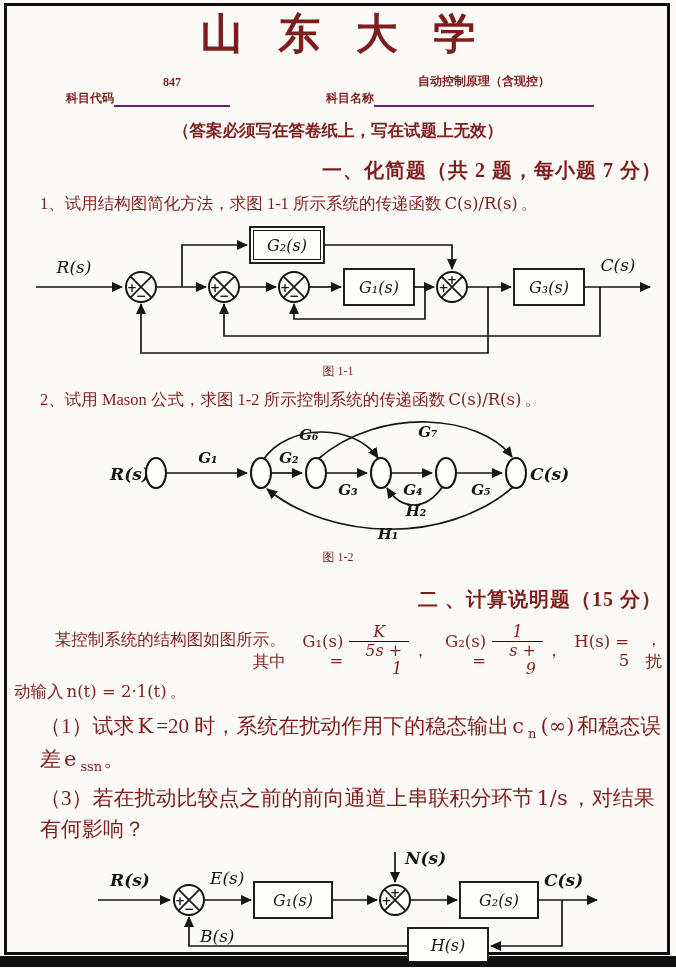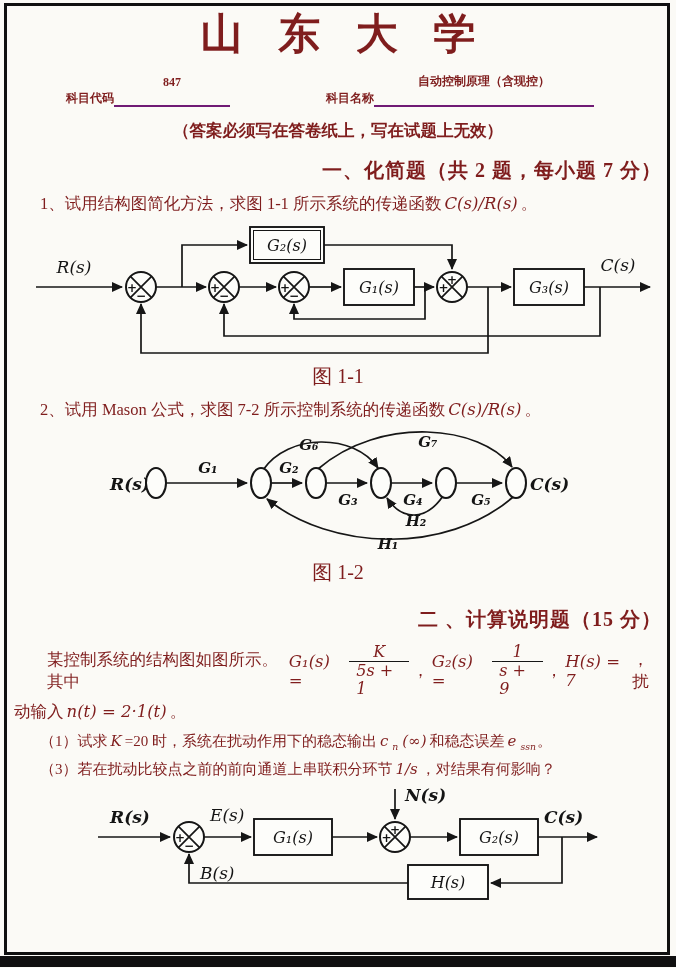--- a/index.html
+++ b/index.html
@@ -21,34 +21,34 @@
     padding-left:52px; font-size:12px; font-weight:bold; }
   .ul{ border-bottom:2px solid #701a75; text-align:center; padding:0 4px 15px 4px; }
   .ul.code{ min-width:108px; }
   .ul.name{ min-width:212px;text-align:center; }
   .gap{ width:96px; }
   .note{ text-align:center; font-size:16.5px; font-weight:bold; margin-top:13px;font-family:Liberation Mono, monospace; }
 
   h2.sec{ font-size:20px; font-weight:bold; margin:15px 0 0 0; letter-spacing:1px;text-align:right;}
   h2.sec2{ margin-top:20px; }
   .q{ font-size:16.5px; margin:9px 0 0 26px; }
-  .caption{ text-align:center; font-size:20px; margin:0; }
+  .caption{ text-align:center; font-size:12px; margin:0; }
 
   .figwrap{ line-height:0; }
   .fig1{ margin:8px 0 0 8px; }
   .fig2{ margin:2px 0 0 82px; }
   .fig3{ margin:4px 0 0 78px; }
 
   .para{ font-size:16.5px; margin:10px 0 0 0; }
   .pline{ display:flex; align-items:center; flex-wrap:nowrap; min-height:27px;}
-  .pline.first{ padding-left:33px; min-height:48px; }
-  .items{ margin:2px 0 0 26px; font-size:15px; }
+  .pline.first{ padding-left:33px; min-height:48px;text-align:right; }
+  .items{ margin:2px 0 0 26px; font-size:21px; }
   .items .item{ margin-top:6px; line-height:1.45; }
 
-  .mi{ font-style:italic; font-family:"DejaVu Serif","Liberation Serif",serif; padding:0 3px; }
+  .mi{ font-family:"DejaVu Serif","Liberation Serif",serif; padding:0 3px; }
   sub.mi{ font-size:0.62em; padding:0 1px; }
   .frac{ display:inline-flex; flex-direction:column; align-items:center;
     vertical-align:middle; line-height:1.12; font-style:italic;
     font-family:"DejaVu Serif","Liberation Serif",serif; margin:0 3px; font-size:16px;}
   .frac .den{ border-top:1.6px solid #161616; }
   .frac .num, .frac .den{ padding:0 7px; }
 
   
   svg{ overflow:visible; }
   .ln{ stroke:#161616; stroke-width:1.7; fill:none; }
@@ -152,21 +152,21 @@
         <g>
           <rect class="bx" x="492" y="46" width="70" height="36"></rect>
           <text class="sbox" x="527" y="70">G₃(s)</text>
         </g>
         <text class="slabel" x="596" y="48" text-anchor="middle">C(s)</text>
       </svg>
     </div>
     <div class="caption">图 1-1</div>
 
     <div class="q">
-      <span>2、试用 Mason 公式，求图 7-2 所示控制系统的传递函数</span><span class="mi">C(s)/R(s)</span><span>。</span>
+      <span>2、试用 Mason 公式，求图 1-2 所示控制系统的传递函数</span><span class="mi">C(s)/R(s)</span><span>。</span>
     </div>
 
     <div class="figwrap fig2">
       <svg width="545" height="136" viewBox="0 0 545 136">
         <defs>
           <marker id="ar2" markerUnits="userSpaceOnUse" markerWidth="11" markerHeight="10" refX="10" refY="5" orient="auto">
             <path d="M0,0 L11,5 L0,10 z" fill="#161616"></path>
           </marker>
         </defs>
         <text class="sgio" x="14" y="67">R(s)</text>
@@ -213,21 +213,21 @@
           <span class="num">K</span>
           <span class="den">5s + 1</span>
         </span>
         <span>，</span>
         <span class="mi">G₂(s) =</span>
         <span class="frac">
           <span class="num">1</span>
           <span class="den">s + 9</span>
         </span>
         <span>，</span>
-        <span class="mi">H(s) = 7</span>
+        <span class="mi">H(s) = 5</span>
         <span>，扰</span>
       </div>
       <div class="pline">
         <span>动输入</span>
         <span class="mi">n(t) = 2·1(t)</span>
         <span>。</span>
       </div>
     </div>
 
     <div class="items">

